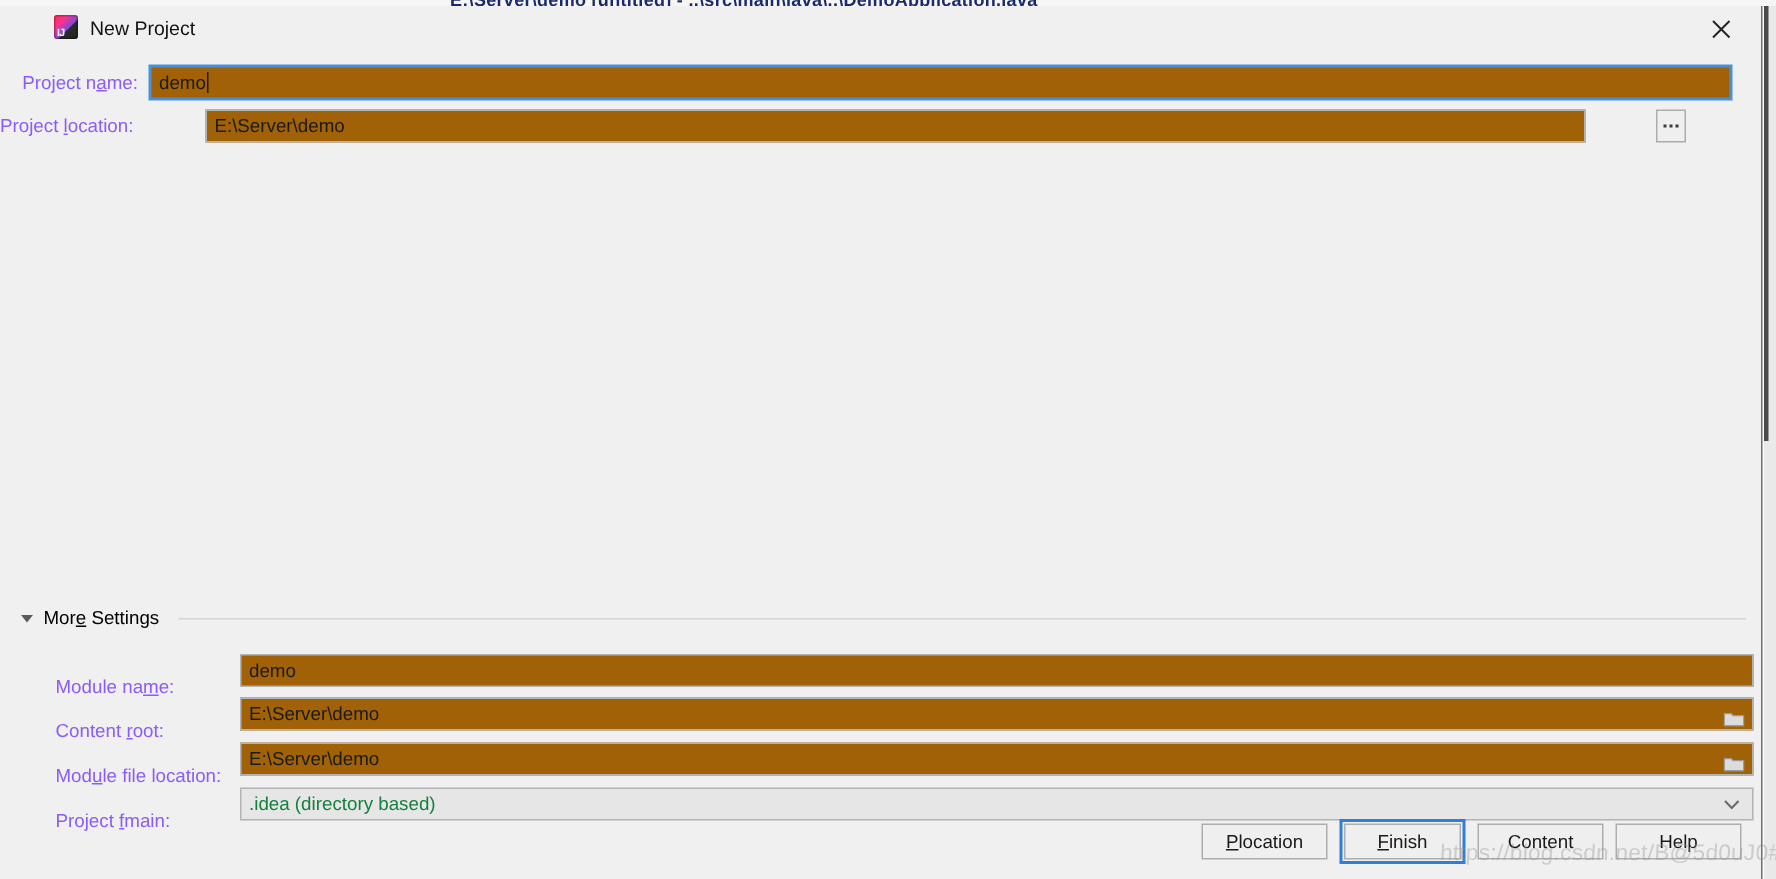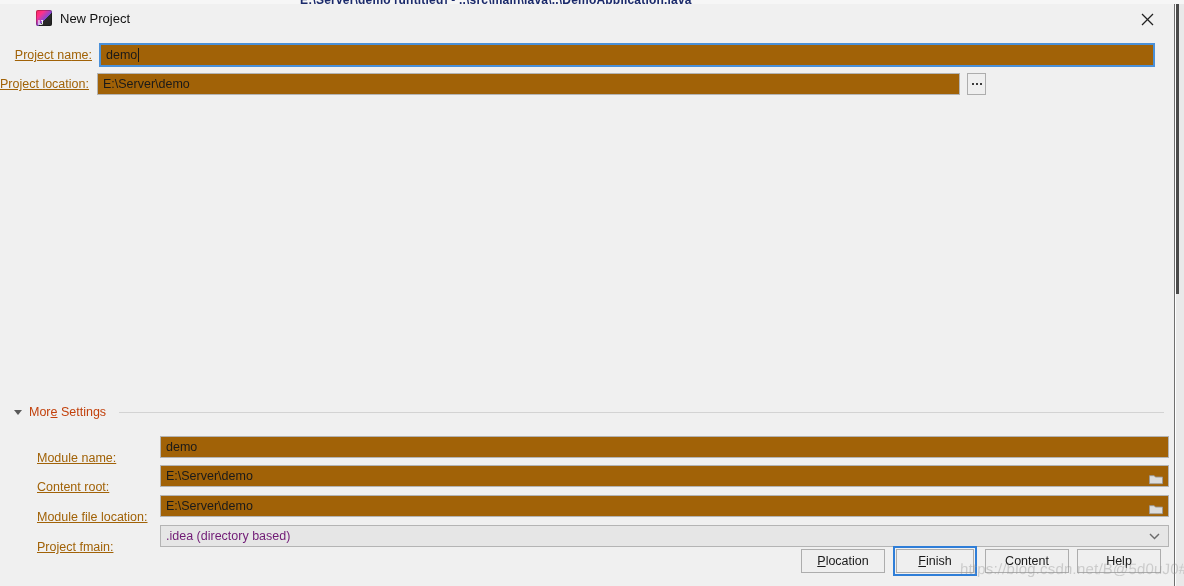--- a/index.html
+++ b/index.html
@@ -120,28 +120,27 @@
   .close-btn svg { display: block; }
 
   
   .form-row {
     position: absolute;
     display: flex;
     align-items: center;
   }
   .lbl {
     font-size: 12.5px;
-    color: #a16207;
+    color: #8b5cf6;
     white-space: nowrap;
-    text-decoration: underline;
   }
   .lbl u { text-decoration: underline; }
 
   .row-name  { left: 0; top: 40px; width: 1175px; }
-  .row-loc   { left: 0; top: 69px; width: 986px; }
+  .row-loc   { left: 0; top: 69px; width: 1124px; gap: 40px; }
 
   .lbl-right {
     width: 100px;
     text-align: right;
     padding-right: 8px;
     box-sizing: border-box;
   }
 
   .text-input {
     box-sizing: border-box;
@@ -208,21 +207,21 @@
   }
   .tri {
     width: 0; height: 0;
     border-left: 4.5px solid transparent;
     border-right: 4.5px solid transparent;
     border-top: 5px solid #5a5a5a;
     margin-top: 1px;
   }
   .ms-text {
     font-size: 12.5px;
-    color: #c2410c;
+    color: #000000;
     white-space: nowrap;
   }
   .ms-rule {
     flex: 1;
     height: 1px;
     background: #d3d3d3;
     margin-left: 6px;
   }
 
   .row-mod    { left: 0; top: 424px; width: 1175px; }
@@ -250,21 +249,21 @@
     cursor: pointer;
   }
 
   .combo {
     box-sizing: border-box;
     width: 1009px;
     height: 22px;
     background: #e6e6e6;
     border: 1px solid #b4b4b4;
     font-size: 12.5px;
-    color: #701a75;
+    color: #15803d;
     padding: 0 5px;
     display: flex;
     align-items: center;
     position: relative;
     cursor: pointer;
   }
   .combo .chev {
     position: absolute;
     right: 8px;
     top: 50%;

